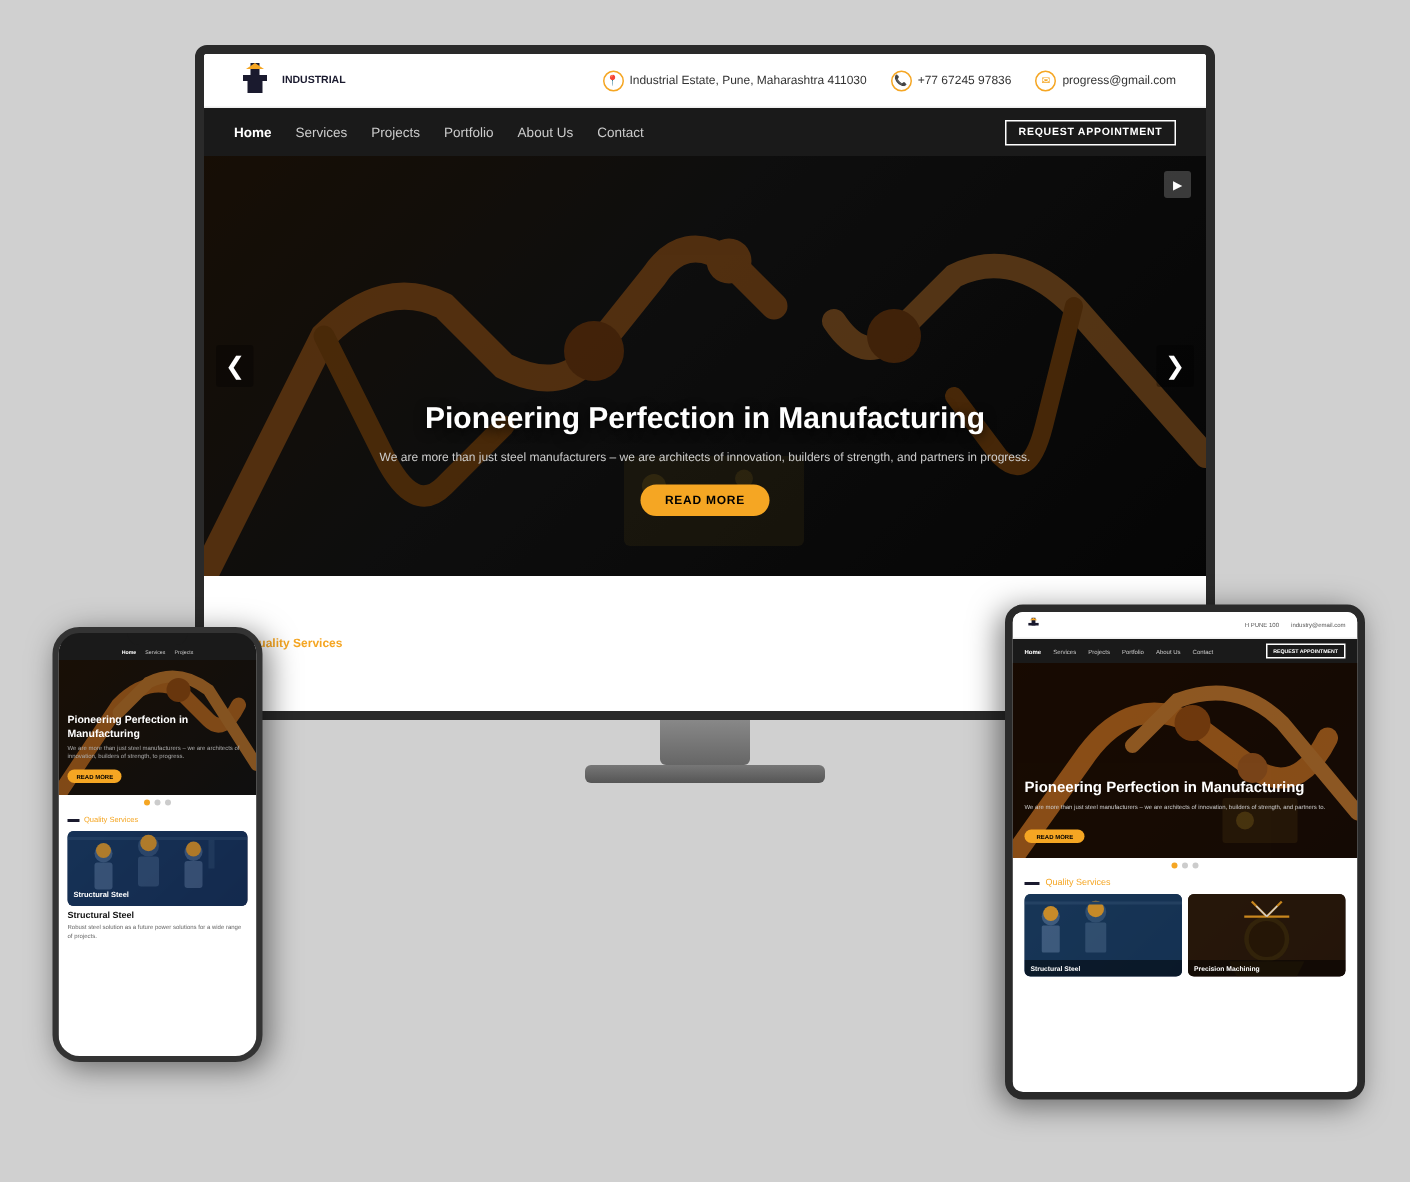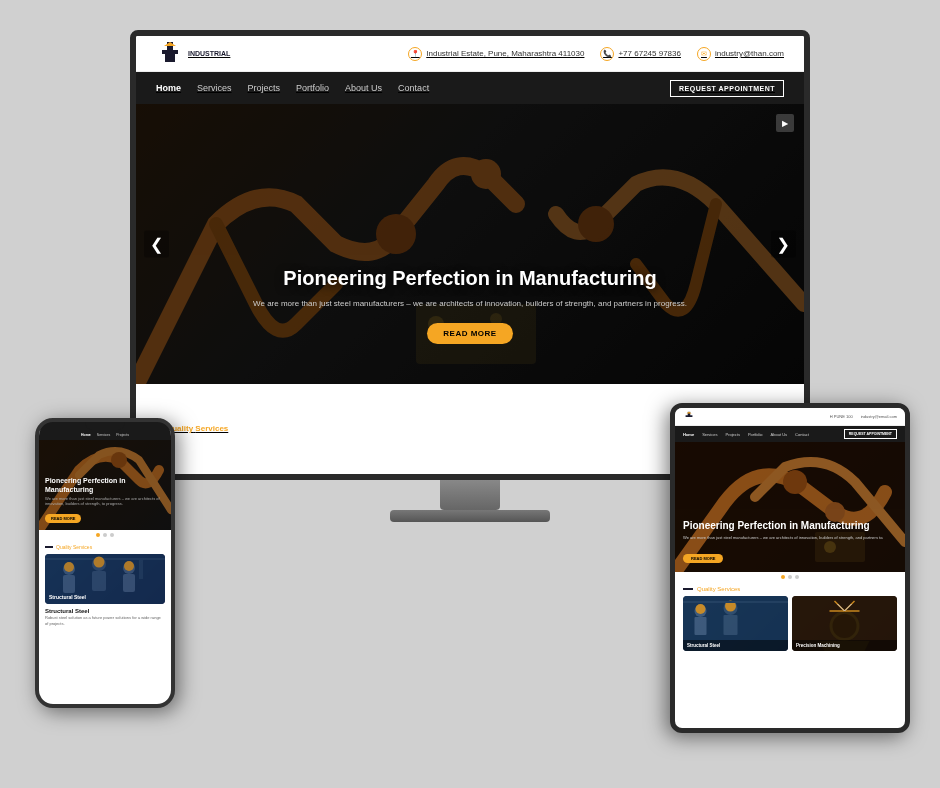--- a/index.html
+++ b/index.html
@@ -22,21 +22,20 @@
       background: #d0d0d0;
     }
 
     
     .monitor {
       position: absolute;
       top: 30px;
       left: 130px;
       width: 680px;
       height: 490px;
-      text-decoration: underline;
     }
 
     .monitor-screen {
       width: 100%;
       height: 450px;
       background: #111;
       border-radius: 8px 8px 0 0;
       border: 6px solid #2a2a2a;
       overflow: hidden;
     }
@@ -651,21 +650,21 @@
             <div class="info-item">
               <div class="info-icon">📍</div>
               <span>Industrial Estate, Pune, Maharashtra 411030</span>
             </div>
             <div class="info-item">
               <div class="info-icon">📞</div>
               <span>+77 67245 97836</span>
             </div>
             <div class="info-item">
               <div class="info-icon">✉</div>
-              <span>industry@than.com</span>
+              <span>progress@gmail.com</span>
             </div>
           </div>
         </div>
 
         <div class="navbar">
           <div class="nav-links">
             <a class="nav-link active">Home</a>
             <a class="nav-link">Services</a>
             <a class="nav-link">Projects</a>
             <a class="nav-link">Portfolio</a>

